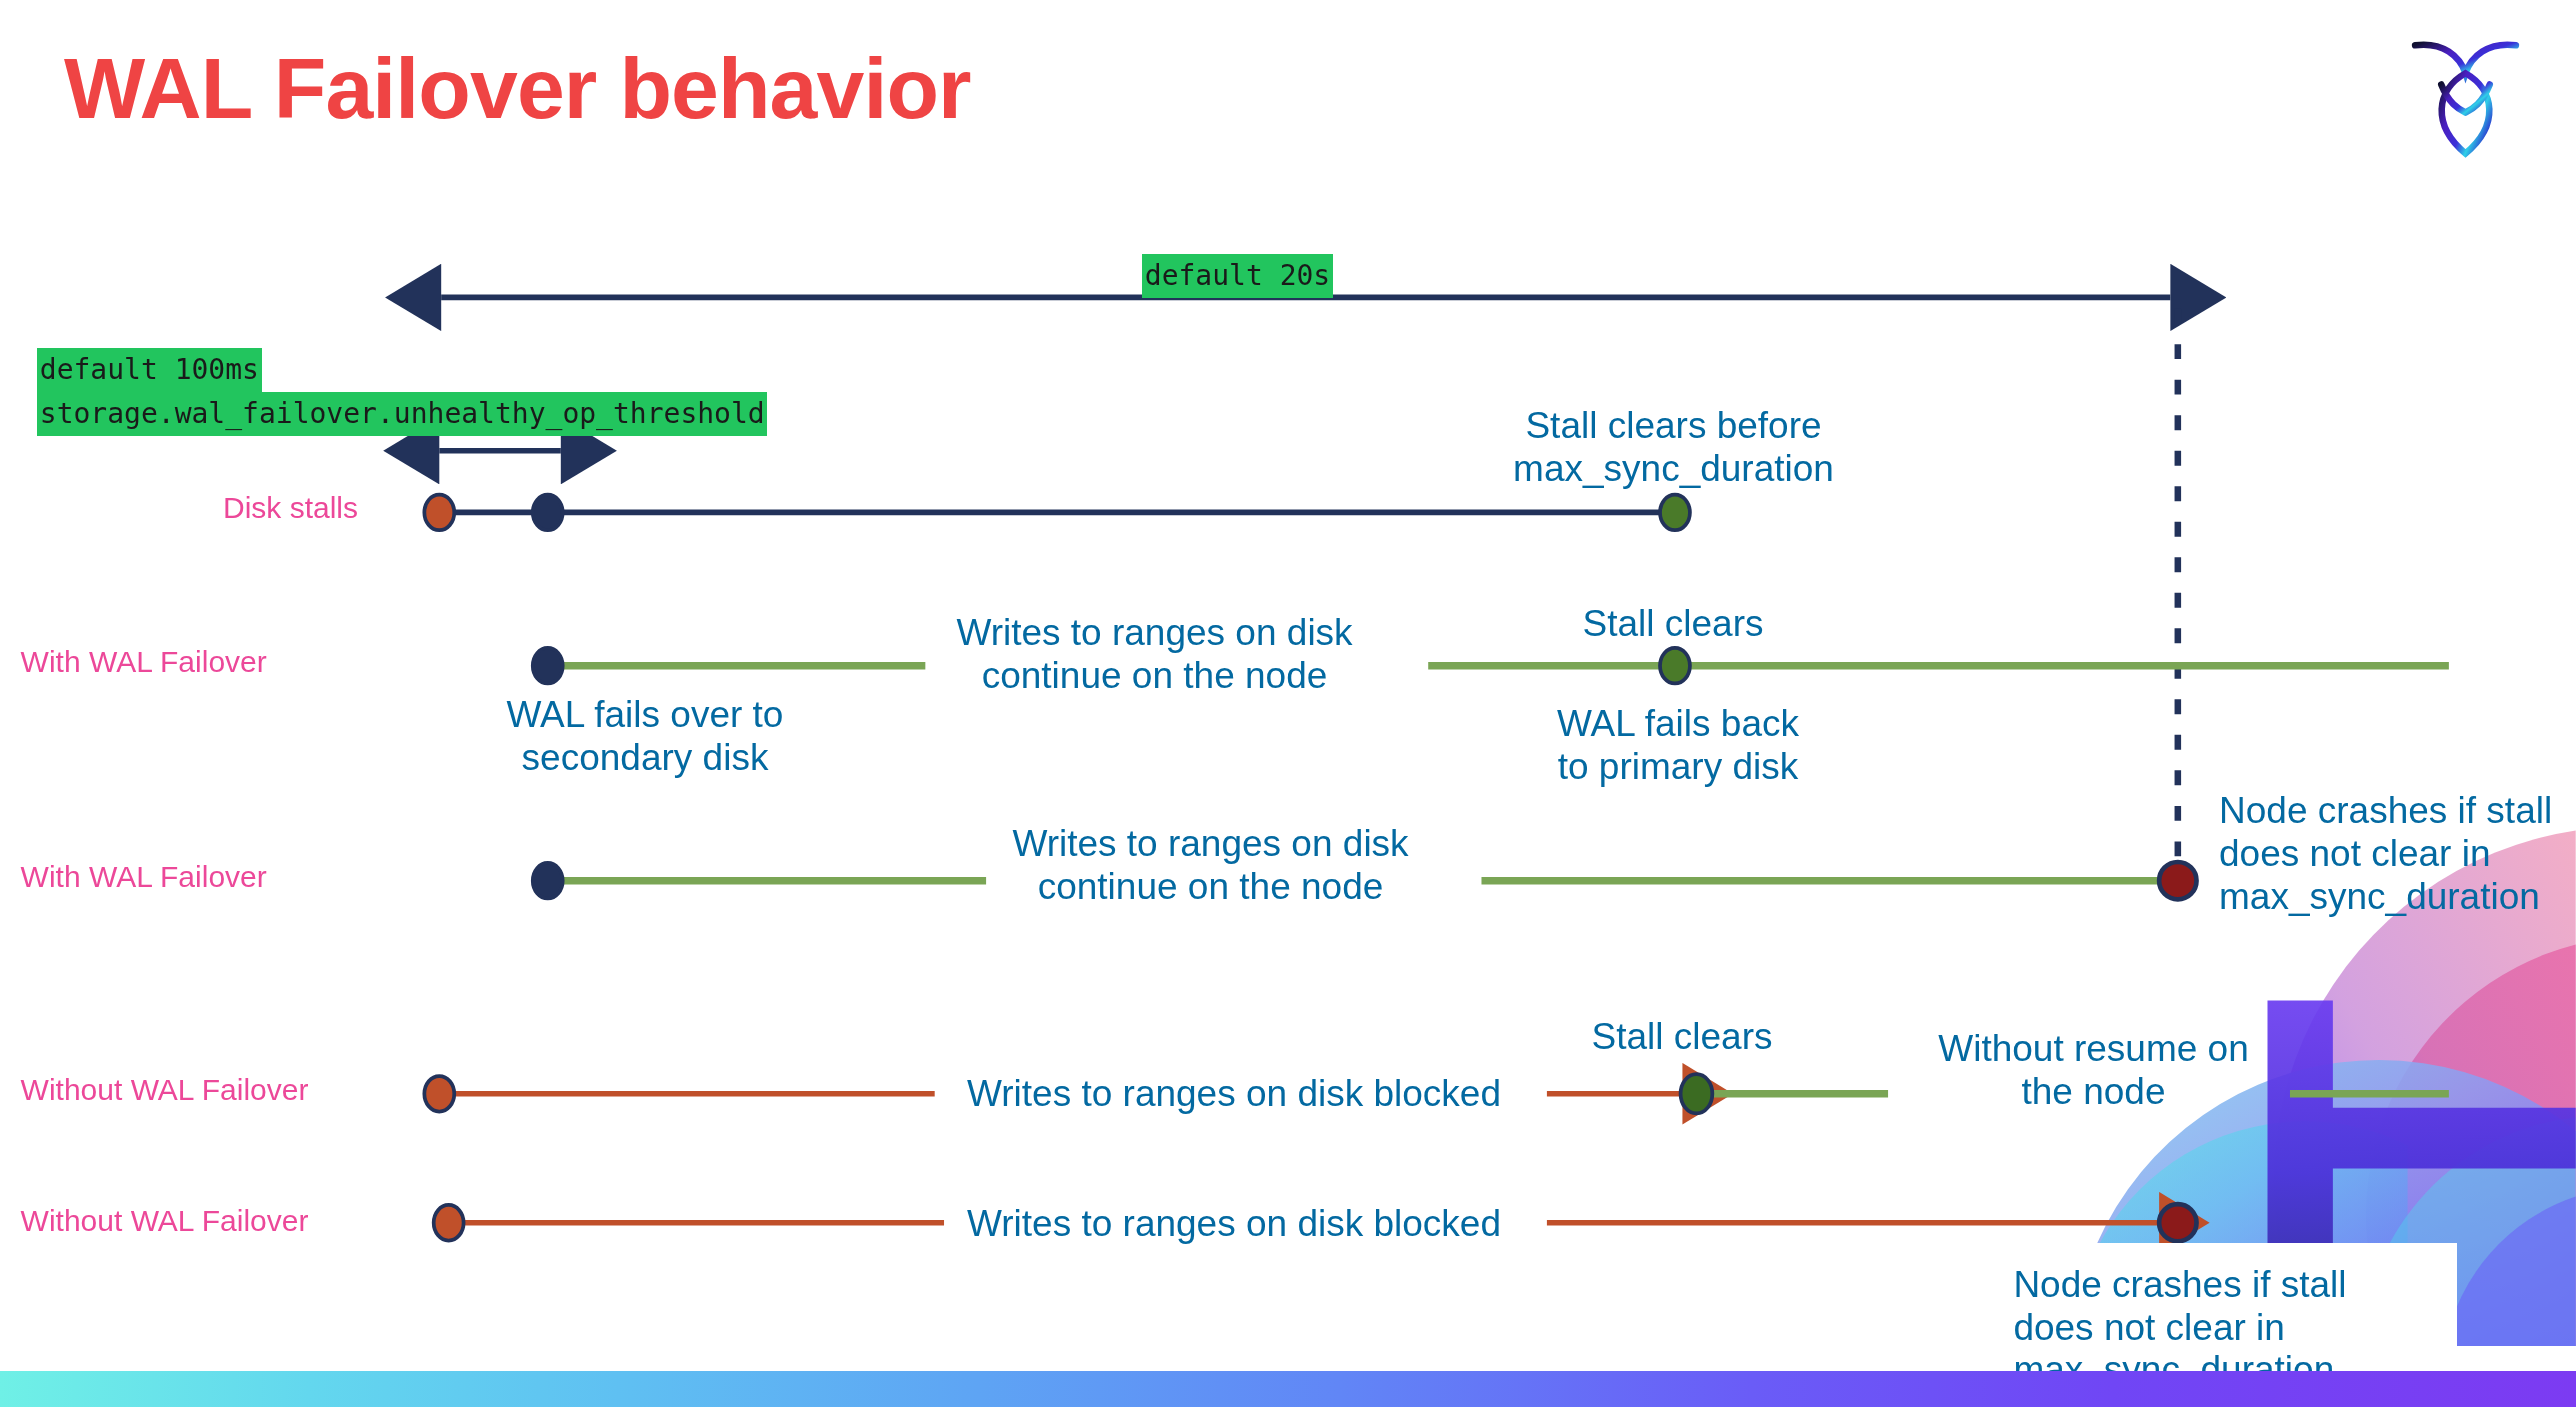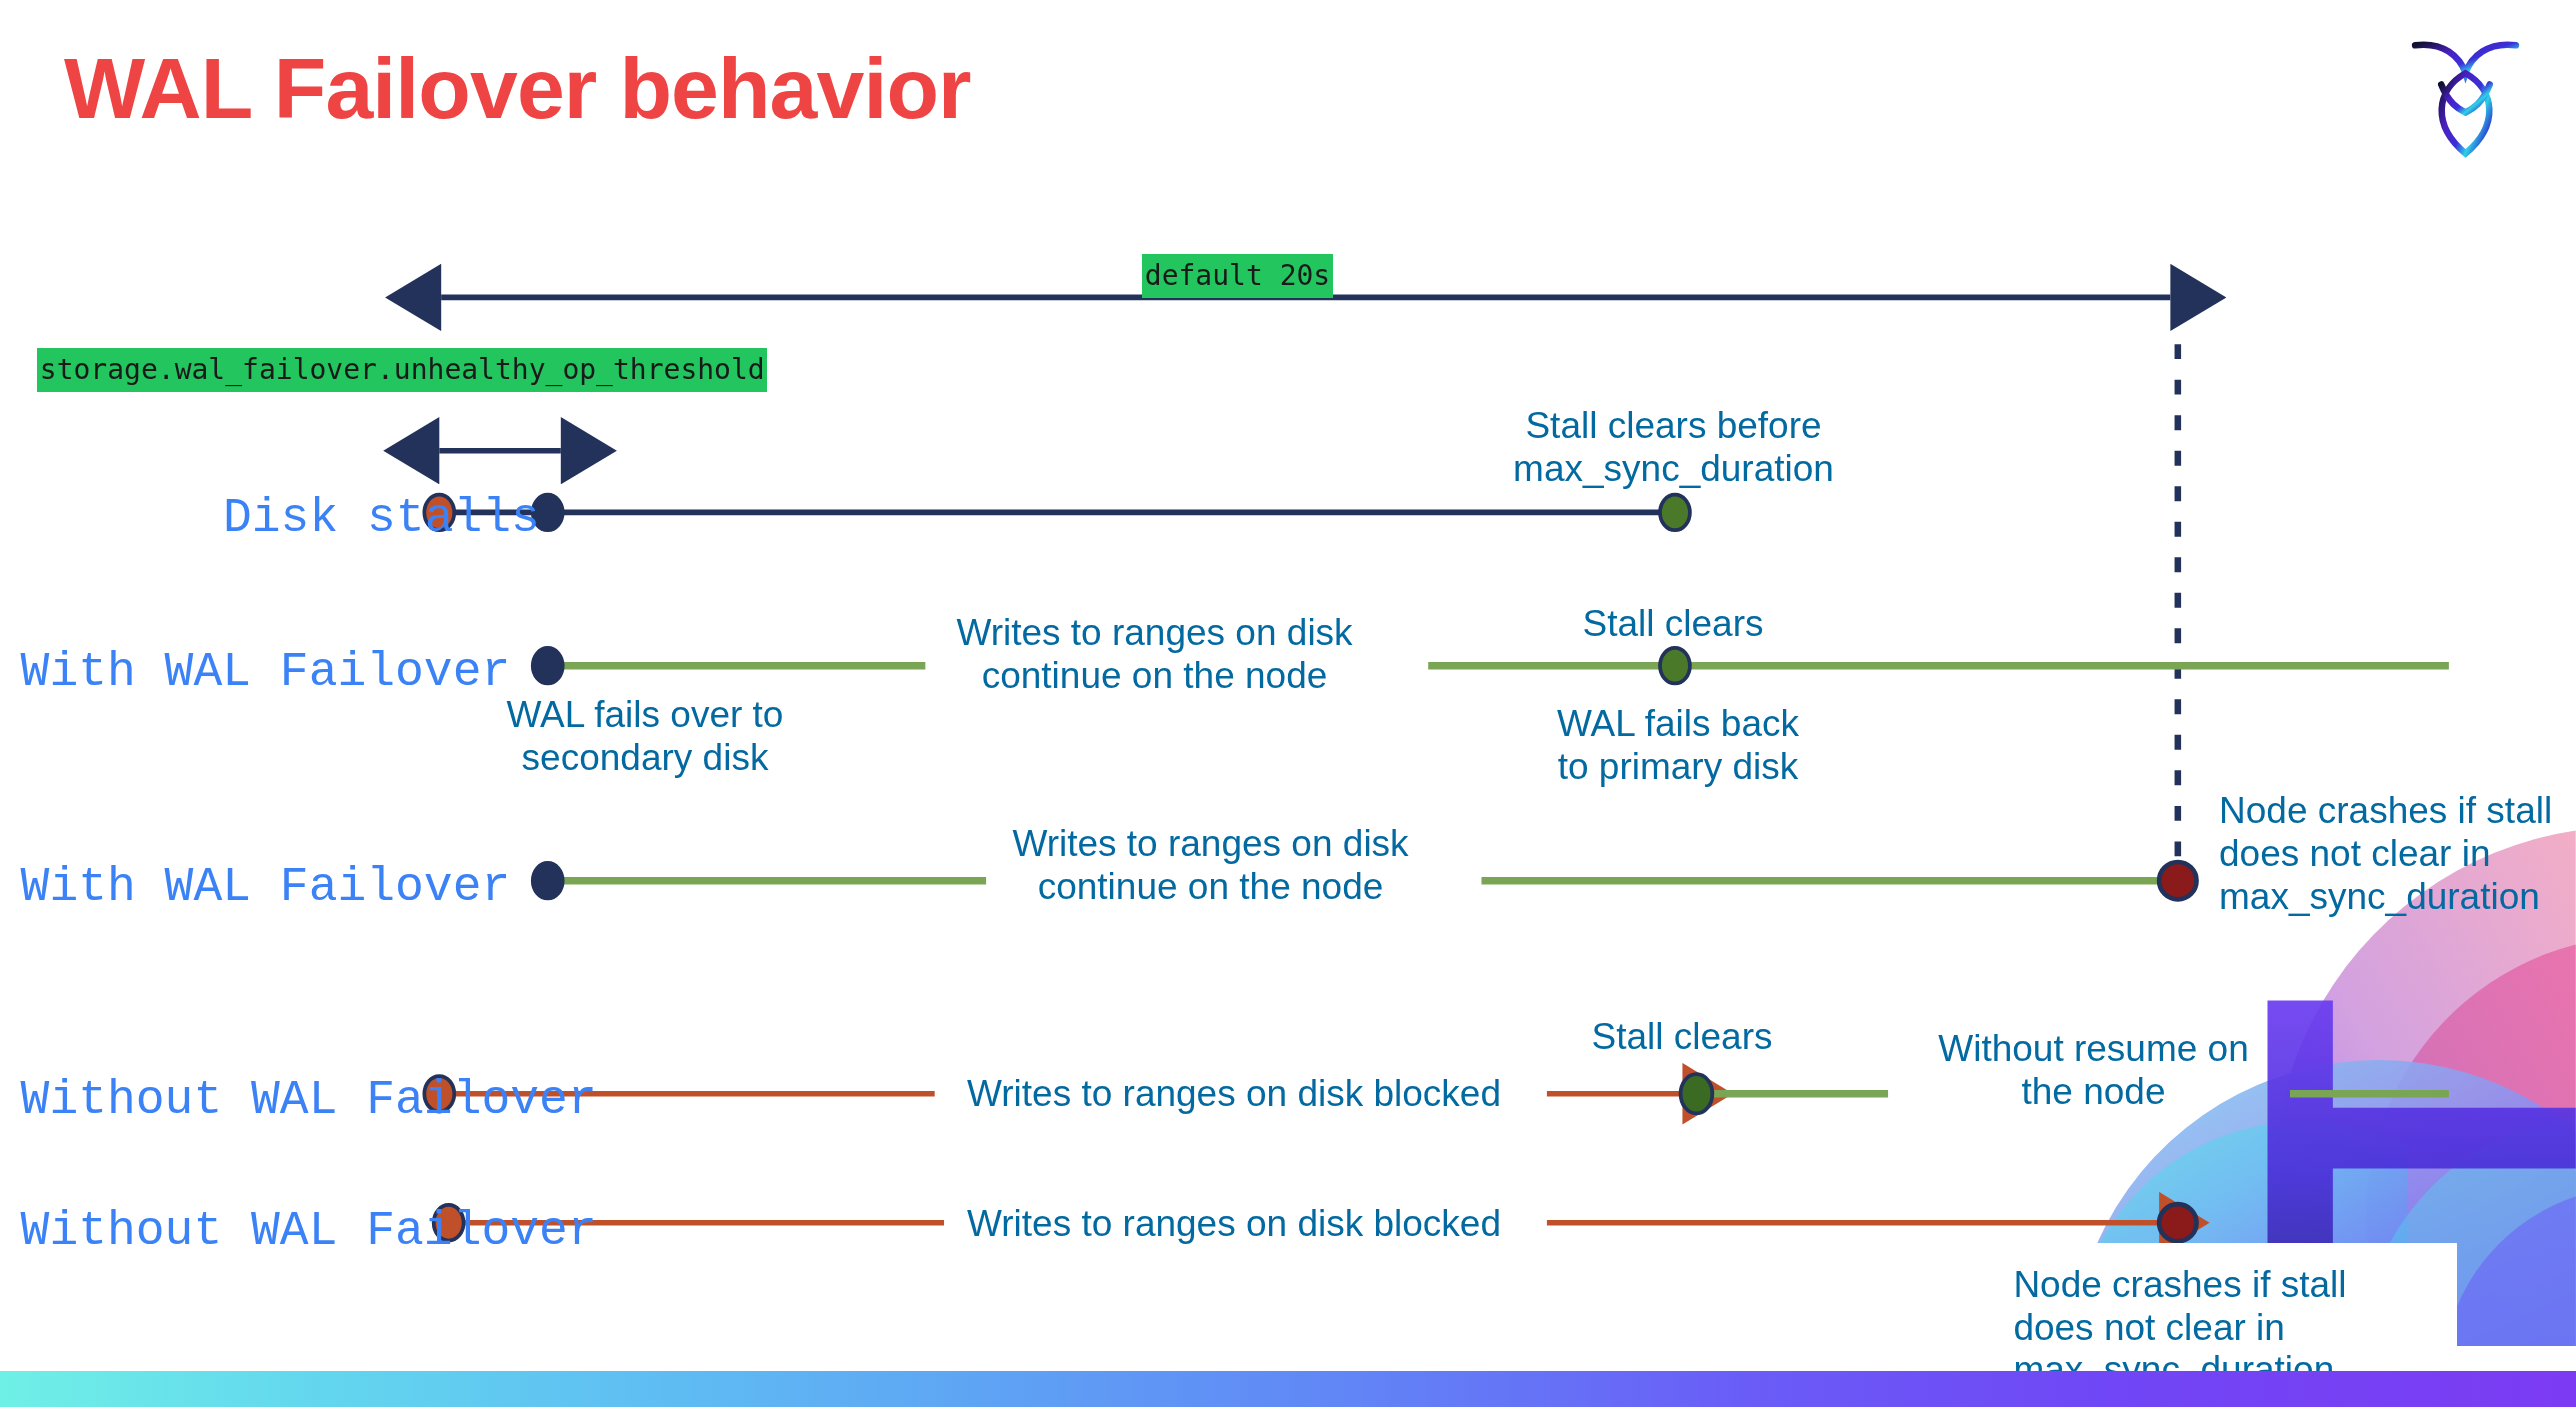--- a/index.html
+++ b/index.html
@@ -59,24 +59,23 @@
     color: #0369a1;
     font-size: 37px;
     line-height: 1.16;
     white-space: pre-line;
   }
   .txt.center { text-align: center; }
   .txt.left   { text-align: left; }
 
   .row-label {
     position: absolute;
-    font-size: 48px;
-    color: #3b82f6;
+    font-size: 30px;
+    color: #ec4899;
     white-space: nowrap;
-    font-family: Liberation Mono, monospace;
   }
 
   
   .code-box {
     position: absolute;
     font-family: "DejaVu Sans Mono", "Liberation Mono", monospace;
     font-size: 28px;
     line-height: 1.5;
     color: #1a1a1a;
     white-space: nowrap;
@@ -230,20 +229,21 @@
       <ellipse cx="480" cy="1308" rx="16" ry="19" fill="#c0502a" stroke="#22325a" stroke-width="4"></ellipse>
       <circle cx="2330" cy="1308" r="20" fill="#8b1a1a" stroke="#22325a" stroke-width="5"></circle>
     </g>
   </svg>
 
   <div class="code-box" style="left:1142px; top:254px;">
     <div><span>default 20s</span></div>
   </div>
 
   <div class="code-box" style="left:37px; top:348px;">
+    <div><span>default 100ms</span></div>
     <div><span>storage.wal_failover.unhealthy_op_threshold</span></div>
   </div>
 
   <div class="row-label" style="left:223px; top:491px;">Disk stalls</div>
 
   <div class="row-label" style="left:20.6px; top:645px;">With WAL Failover</div>
 
   <div class="row-label" style="left:20.6px; top:860px;">With WAL Failover</div>
 
   <div class="row-label" style="left:20.6px; top:1073px;">Without WAL Failover</div>

